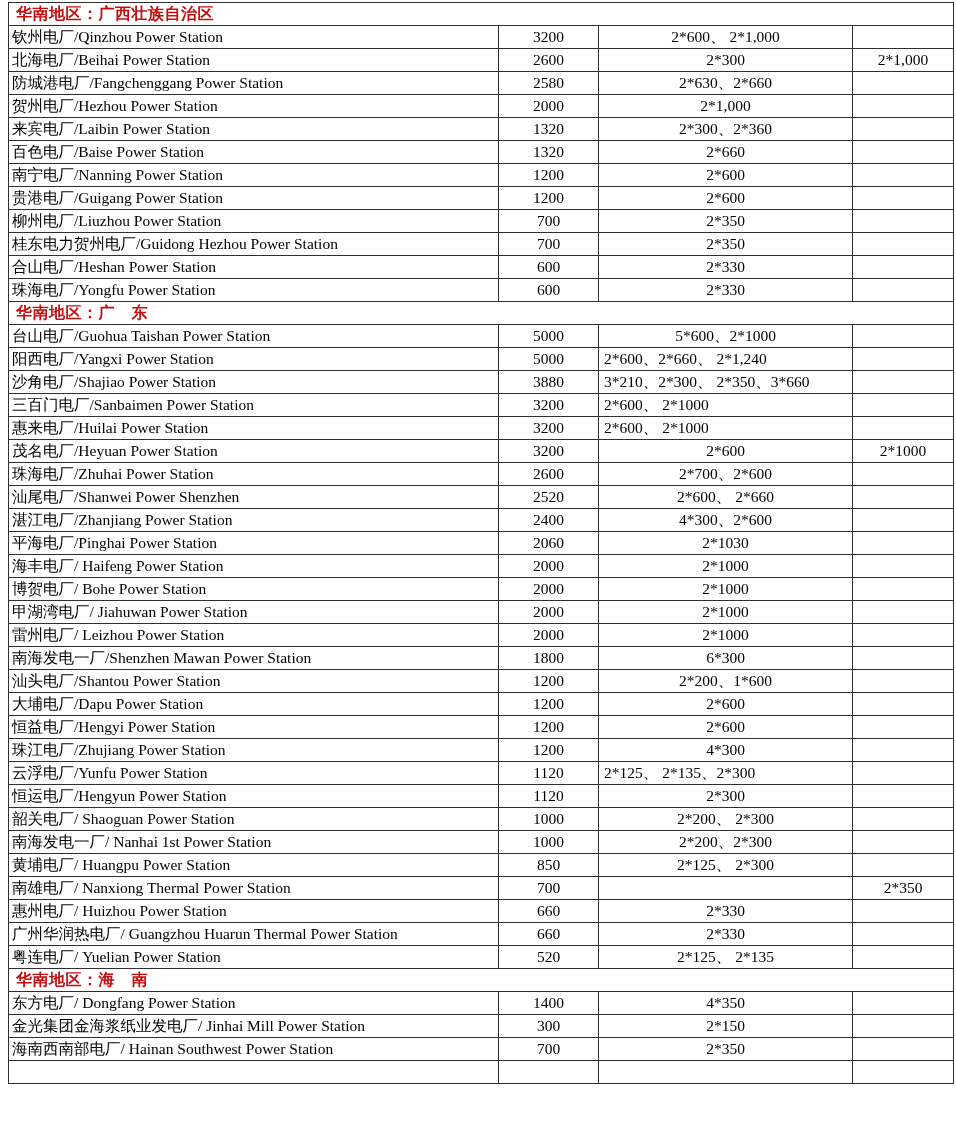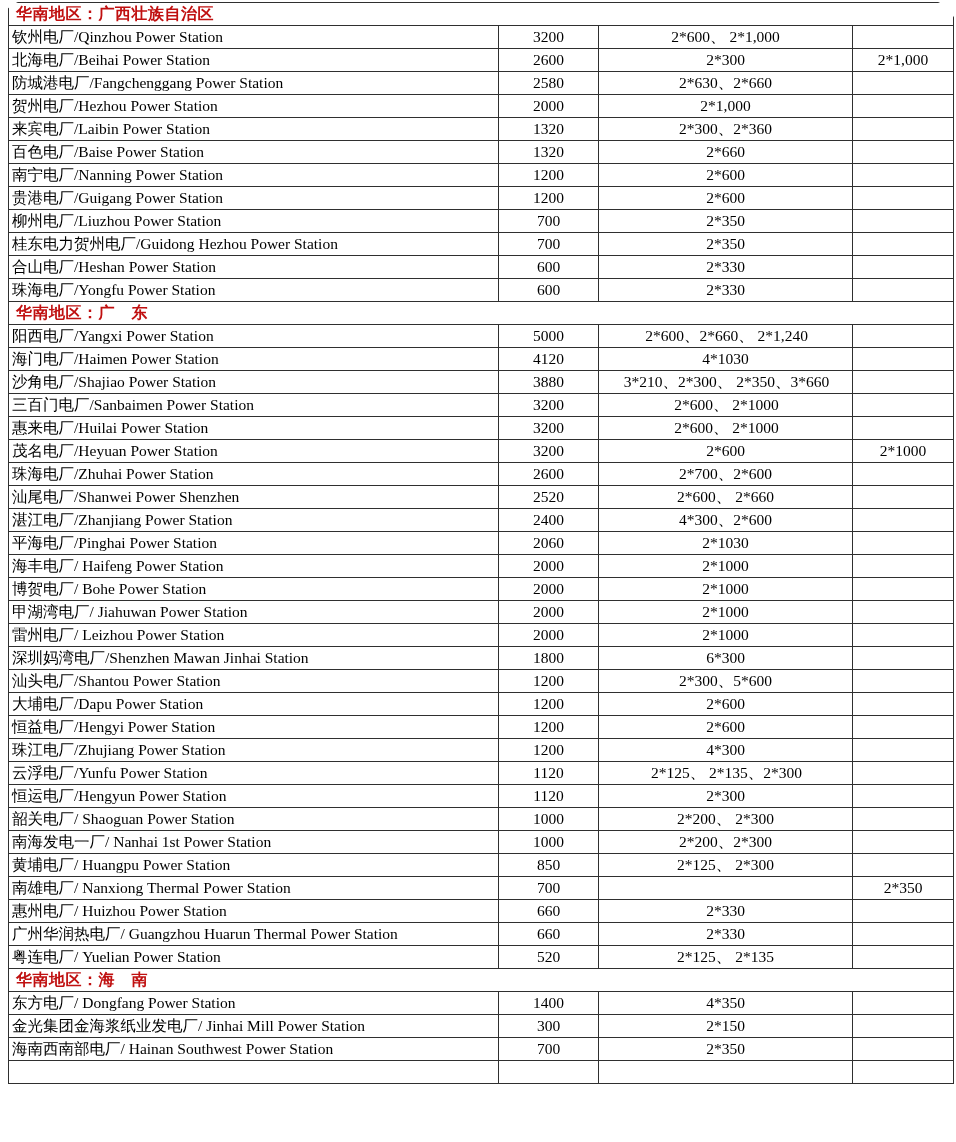--- a/index.html
+++ b/index.html
@@ -1,31 +1,30 @@
 <!DOCTYPE html>
 <html style="--red: #c01010; --border: #2f2f2f;"><head>
 <meta charset="utf-8">
 <style>
   :root { --red:#c01010; --border:#2f2f2f; }
   html,body{margin:0;padding:0;background:#ffffff;}
   .page{
     width:956px;height:1142px;overflow:hidden;box-sizing:border-box;
     padding:2px 0 0 8px;background:#ffffff;
     font-family:"Liberation Serif","DejaVu Serif",serif;
-    border-radius:28px;
   }
   table{border-collapse:collapse;width:945px;table-layout:fixed;}
   td{
     border:1px solid var(--border);height:22px;padding:0 3px;
     font-size:15.5px;line-height:22px;color:#000;
     white-space:nowrap;overflow:hidden;
   }
   td.name{text-align:left;}
   td.cap,td.units,td.extra{text-align:center;}
-  td.units.left{text-align:center;padding-left:5px;}
+  td.units.left{text-align:left;padding-left:5px;}
   td.section{
     color:var(--red);font-weight:bold;font-size:16px;
     text-align:left;padding-left:7px;letter-spacing:0.5px;
   }
 </style>
 </head>
 <body>
 
 <div class="page">
   <table>
@@ -108,32 +107,32 @@
         <tr>
           <td class="name">珠海电厂/Yongfu Power Station</td>
           <td class="cap">600</td>
           <td class="units">2*330</td>
           <td class="extra"></td>
         </tr>
         <tr>
           <td colspan="4" class="section">华南地区：广　东</td>
         </tr>
         <tr>
+          <td class="name">台山电厂/Guohua Taishan Power Station</td>
+          <td class="cap">5000</td>
+          <td class="units">5*600、2*1000</td>
+          <td class="extra"></td>
+        </tr>
+        <tr>
           <td class="name">阳西电厂/Yangxi Power Station</td>
           <td class="cap">5000</td>
           <td class="units left">2*600、2*660、 2*1,240</td>
           <td class="extra"></td>
         </tr>
         <tr>
-          <td class="name">海门电厂/Haimen Power Station</td>
-          <td class="cap">4120</td>
-          <td class="units">4*1030</td>
-          <td class="extra"></td>
-        </tr>
-        <tr>
           <td class="name">沙角电厂/Shajiao Power Station</td>
           <td class="cap">3880</td>
           <td class="units left">3*210、2*300、 2*350、3*660</td>
           <td class="extra"></td>
         </tr>
         <tr>
           <td class="name">三百门电厂/Sanbaimen Power Station</td>
           <td class="cap">3200</td>
           <td class="units left">2*600、 2*1000</td>
           <td class="extra"></td>
@@ -192,29 +191,29 @@
           <td class="units">2*1000</td>
           <td class="extra"></td>
         </tr>
         <tr>
           <td class="name">雷州电厂/ Leizhou Power Station</td>
           <td class="cap">2000</td>
           <td class="units">2*1000</td>
           <td class="extra"></td>
         </tr>
         <tr>
-          <td class="name">深圳妈湾电厂/Shenzhen Mawan Jinhai Station</td>
+          <td class="name">南海发电一厂/Shenzhen Mawan Power Station</td>
           <td class="cap">1800</td>
           <td class="units">6*300</td>
           <td class="extra"></td>
         </tr>
         <tr>
           <td class="name">汕头电厂/Shantou Power Station</td>
           <td class="cap">1200</td>
-          <td class="units">2*300、5*600</td>
+          <td class="units">2*200、1*600</td>
           <td class="extra"></td>
         </tr>
         <tr>
           <td class="name">大埔电厂/Dapu Power Station</td>
           <td class="cap">1200</td>
           <td class="units">2*600</td>
           <td class="extra"></td>
         </tr>
         <tr>
           <td class="name">恒益电厂/Hengyi Power Station</td>

